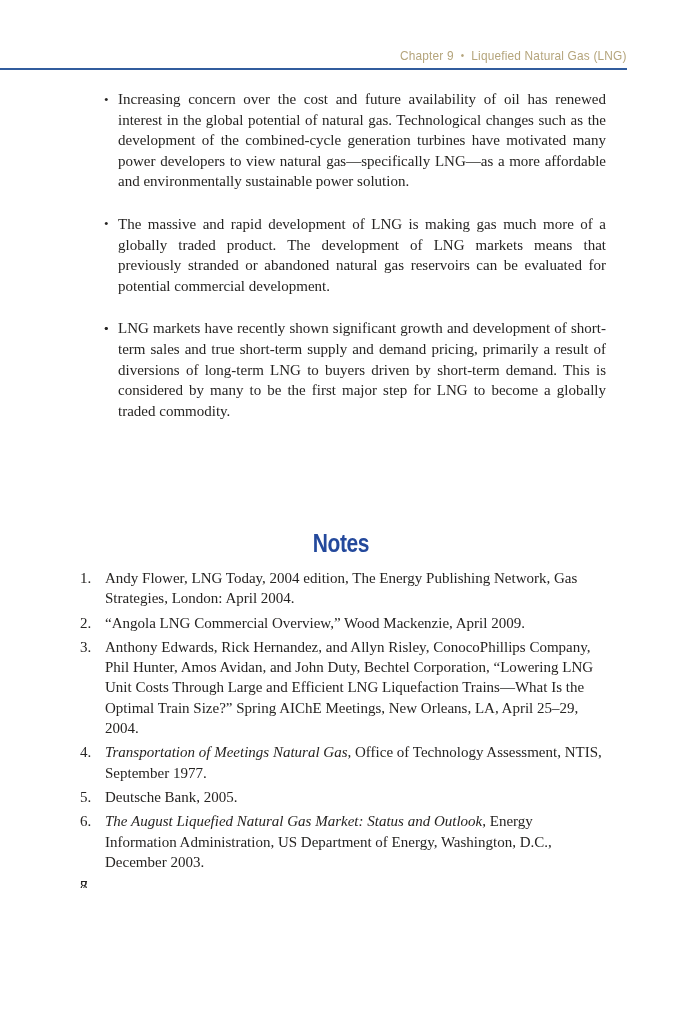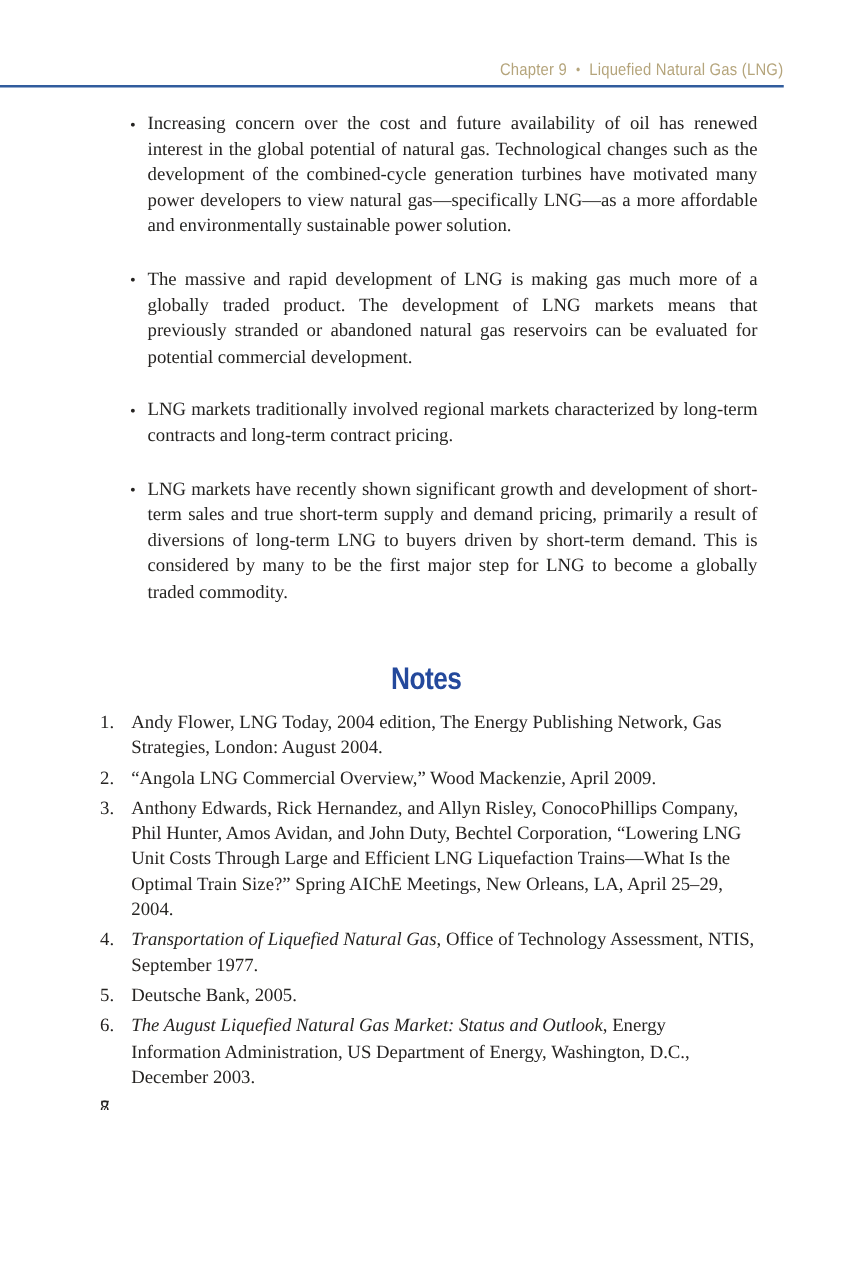--- a/index.html
+++ b/index.html
@@ -114,31 +114,31 @@
 
   <div class="running-head">
     <span>Chapter 9</span><span class="sep">•</span><span>Liquefied Natural Gas (LNG)</span>
   </div>
 
   <div class="head-rule"></div>
 
   <div class="bullets">
       <div class="bullet-item"><span class="bullet-marker">•</span><span>Increasing concern over the cost and future availability of oil has renewed interest in the global potential of natural gas. Technological changes such as the development of the combined-cycle generation turbines have motivated many power developers to view natural gas—specifically LNG—as a more affordable and environmentally sustainable power solution.</span></div>
       <div class="bullet-item"><span class="bullet-marker">•</span><span>The massive and rapid development of LNG is making gas much more of a globally traded product. The development of LNG markets means that previously stranded or abandoned natural gas reservoirs can be evaluated for potential commercial development.</span></div>
-      <div class="bullet-item"><span class="bullet-marker">•</span><span>LNG markets traditionally involved regional markets characterized by long-term contracts and long-term contract pricing.</span></div>
+      <div class="bullet-item"><span class="bullet-marker">•</span></div>
       <div class="bullet-item"><span class="bullet-marker">•</span><span>LNG markets have recently shown significant growth and development of short-term sales and true short-term supply and demand pricing, primarily a result of diversions of long-term LNG to buyers driven by short-term demand. This is considered by many to be the first major step for LNG to become a globally traded commodity.</span></div>
     </div>
 
   <div class="notes-heading">Notes</div>
 
   <div class="notes-list">
-      <div class="note-item"><span class="note-number">1.</span><span>Andy Flower, LNG Today, 2004 edition, The Energy Publishing Network, Gas Strategies, London: August 2004.</span></div>
+      <div class="note-item"><span class="note-number">1.</span><span>Andy Flower, LNG Today, 2004 edition, The Energy Publishing Network, Gas Strategies, London: April 2004.</span></div>
       <div class="note-item"><span class="note-number">2.</span><span>“Angola LNG Commercial Overview,” Wood Mackenzie, April 2009.</span></div>
       <div class="note-item"><span class="note-number">3.</span><span>Anthony Edwards, Rick Hernandez, and Allyn Risley, ConocoPhillips Company, Phil Hunter, Amos Avidan, and John Duty, Bechtel Corporation, “Lowering LNG Unit Costs Through Large and Efficient LNG Liquefaction Trains—What Is the Optimal Train Size?” Spring AIChE Meetings, New Orleans, LA, April 25–29, 2004.</span></div>
-      <div class="note-item"><span class="note-number">4.</span><i>Transportation of Liquefied Natural Gas</i><span>, Office of Technology Assessment, NTIS, September 1977.</span></div>
+      <div class="note-item"><span class="note-number">4.</span><i>Transportation of Meetings Natural Gas</i><span>, Office of Technology Assessment, NTIS, September 1977.</span></div>
       <div class="note-item"><span class="note-number">5.</span><span>Deutsche Bank, 2005.</span></div>
       <div class="note-item"><span class="note-number">6.</span><i>The August Liquefied Natural Gas Market: Status and Outlook</i><span>, Energy Information Administration, US Department of Energy, Washington, D.C., December 2003.</span></div>
       <div class="note-item"><span class="note-number">7.</span></div>
       <div class="note-item"><span class="note-number">8.</span></div>
     </div>
 
   <div class="page-number">359</div>
 
 </div>
 

